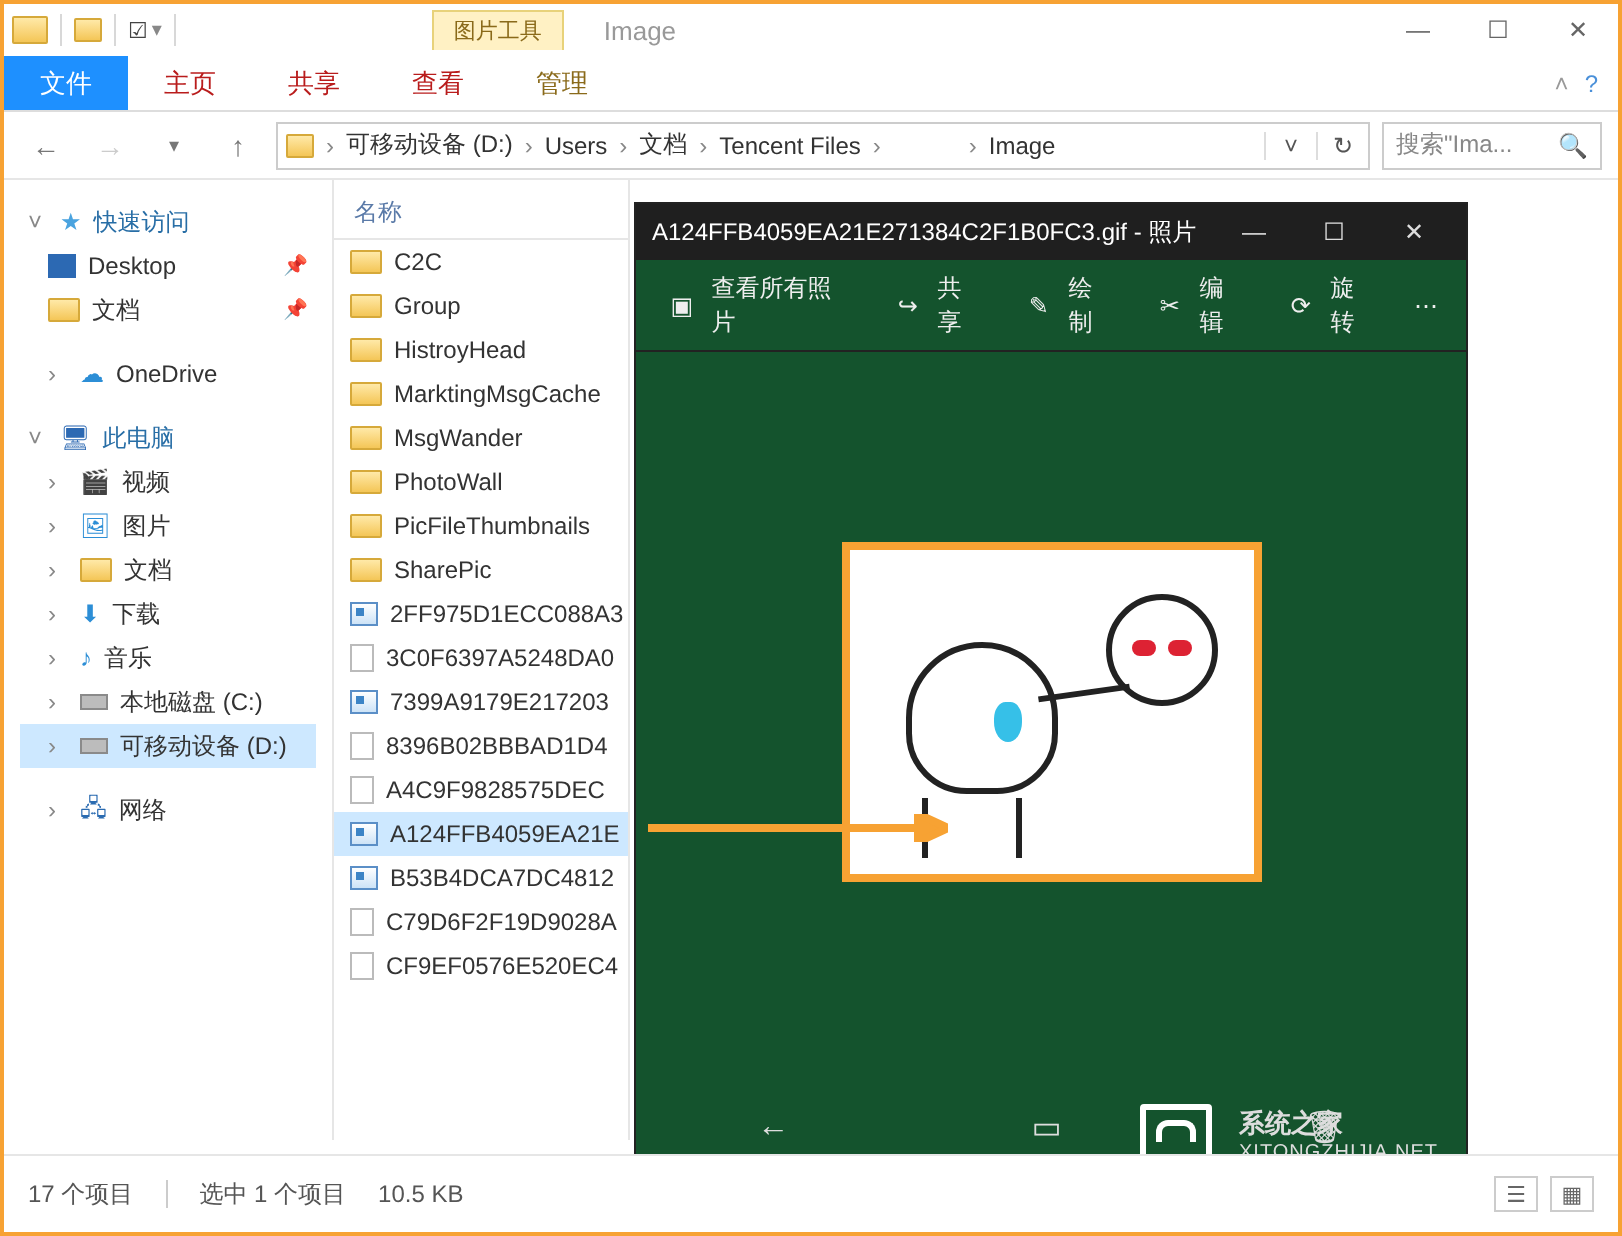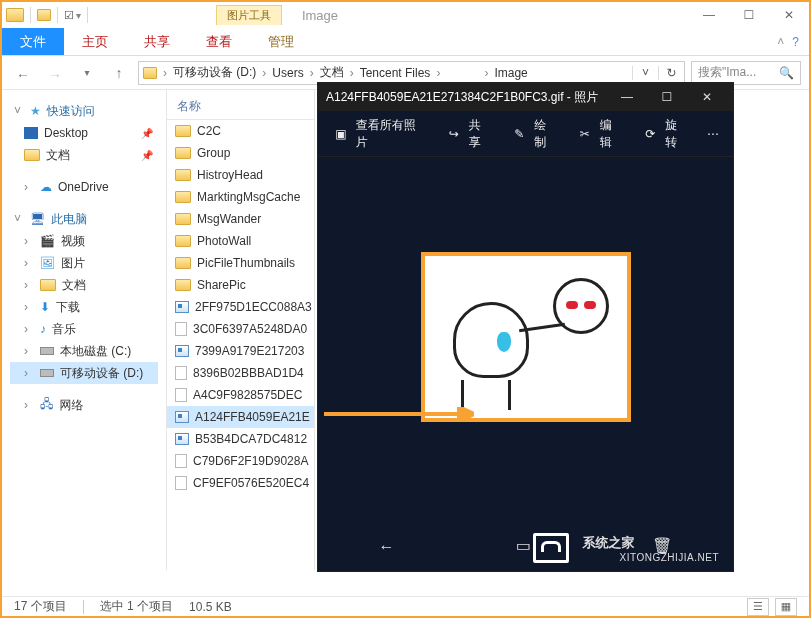--- a/index.html
+++ b/index.html
@@ -53,21 +53,21 @@
     .filelist { width: 148px; font-size: 12px; color: #333; padding: 4px 0; border-right: 1px solid #e6e6e6; }
     .col-header { color: #5a7aa8; padding: 4px 10px; border-bottom: 1px solid #e6e6e6; }
     .file-row { display: flex; align-items: center; gap: 6px; height: 22px; padding: 0 8px; white-space: nowrap; overflow: hidden; }
     .file-row.sel { background: #cde8ff; }
     .ico-folder { width: 16px; height: 12px; background: linear-gradient(#ffe9a8,#f4c657); border: 1px solid #d6a93a; border-radius: 1px; flex: none; }
     .ico-img { width: 14px; height: 12px; border: 1px solid #5b8fc7; background: linear-gradient(#fff,#cde3f7); flex: none; position: relative; }
     .ico-img::after { content: ""; position: absolute; left: 2px; top: 2px; width: 4px; height: 4px; background: #3c84c6; }
     .ico-doc { width: 12px; height: 14px; border: 1px solid #bbb; background: #fff; flex: none; }
 
     
-    .photos { position: absolute; left: 315px; top: 80px; width: 417px; height: 490px; background: #0f172a; color: #fff; border: 1px solid #222; }
+    .photos { position: absolute; left: 315px; top: 99px; width: 417px; height: 490px; background: #14532d; color: #fff; border: 1px solid #222; }
     .photos-title { height: 28px; background: #1f1f1f; display: flex; align-items: center; font-size: 12px; padding: 0 8px; }
     .photos-title .wctl { margin-left: auto; display: flex; gap: 4px; }
     .photos-title .wctl div { width: 36px; text-align: center; color: #ddd; }
     .photos-toolbar { height: 46px; display: flex; align-items: center; gap: 18px; padding: 0 14px; font-size: 12px; border-bottom: 1px solid #222; }
     .ptb-item { display: flex; align-items: center; gap: 6px; color: #eee; }
     .picon { width: 18px; height: 18px; display: inline-flex; align-items: center; justify-content: center; }
     .photos-body { height: 360px; display: flex; align-items: center; justify-content: center; }
     .preview-img { width: 210px; height: 170px; background: #fff; border: 4px solid #f7a233; position: relative; }
     .sketch-head { position: absolute; right: 18px; top: 22px; width: 56px; height: 56px; border: 3px solid #222; border-radius: 50%; background: #fff; }
     .sketch-head::before { content: ""; position: absolute; left: 10px; top: 20px; width: 12px; height: 8px; background: #d23; border-radius: 4px; }
@@ -80,21 +80,21 @@
     .photos-bottom { height: 56px; display: flex; align-items: center; justify-content: space-around; color: #ddd; font-size: 16px; }
     .watermark { position: absolute; right: 14px; bottom: 8px; color: #ddd; font-size: 13px; display: flex; align-items: center; gap: 14px; }
     .wm-ico { width: 36px; height: 30px; border: 3px solid #fff; border-radius: 2px; display: flex; align-items: center; justify-content: center; }
     .wm-ico::before { content: ""; width: 14px; height: 8px; border: 3px solid #fff; border-bottom: none; border-radius: 6px 6px 0 0; position: relative; top: -2px; }
 
     
     .arrow { position: absolute; left: 322px; top: 405px; width: 150px; height: 14px; pointer-events: none; z-index: 20; }
     .arrow-line { stroke: #f7a233; stroke-width: 4; fill: #f7a233; }
 
     
-    .statusbar { position: absolute; left: 0; bottom: 0; width: 100%; height: 20px; display: flex; align-items: center; padding: 0 12px; font-size: 12px; color: #555; border-top: 1px solid #e6e6e6; background: #fff; gap: 16px; }
+    .statusbar { position: absolute; left: 0; bottom: 0; width: 100%; height: 39px; display: flex; align-items: center; padding: 0 12px; font-size: 12px; color: #555; border-top: 1px solid #e6e6e6; background: #fff; gap: 16px; }
     .status-sep { width: 1px; height: 14px; background: #ccc; }
     .statusbar .view-icons { margin-left: auto; display: flex; gap: 6px; }
     .view-btn { width: 22px; height: 18px; border: 1px solid #ccc; display: flex; align-items: center; justify-content: center; font-size: 11px; color: #666; }
   </style>
 </head>
 <body>
 
 <div class="titlebar">
   <div class="qat">
     <span class="folder-ico"></span>
@@ -353,21 +353,21 @@
   </div>
   <div class="photos-bottom">
     <span>←</span>
     <span>▭</span>
     <span>🗑</span>
   </div>
   <div class="watermark">
     <div class="wm-ico"></div>
     <div>
       <div style="font-weight:bold;">系统之家</div>
-      <div style="font-size:10px;letter-spacing:0.5px;margin-left:37px;">XITONGZHIJIA.NET</div>
+      <div style="font-size:10px;letter-spacing:0.5px;">XITONGZHIJIA.NET</div>
     </div>
   </div>
 </div>
 
 <div class="statusbar">
   <span>17 个项目</span>
   <span class="status-sep"></span>
   <span>选中 1 个项目</span>
   <span>10.5 KB</span>
   <div class="view-icons">

